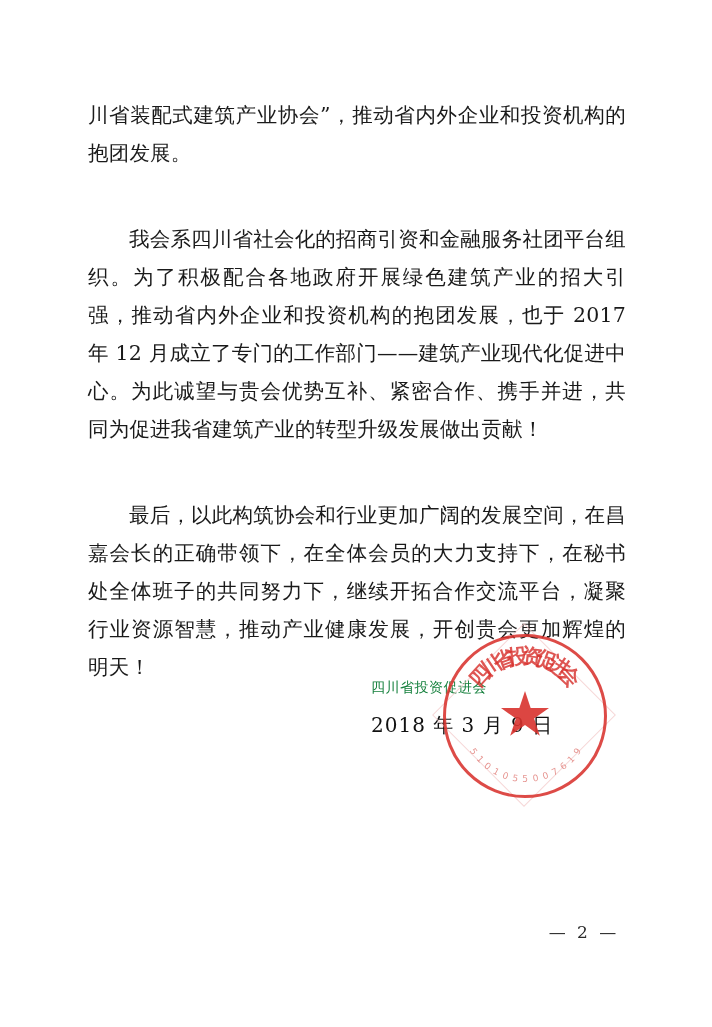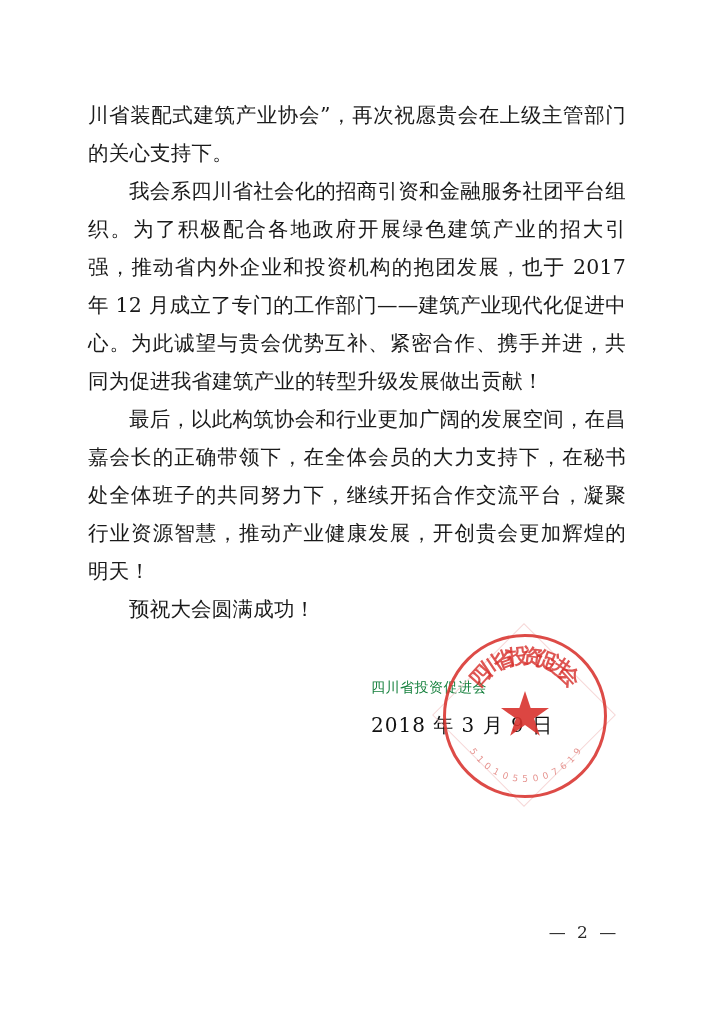--- a/index.html
+++ b/index.html
@@ -30,20 +30,21 @@
     font-size: 20.5px;
     line-height: 38px;
     color: #1a1a1a;
     text-align: justify;
     text-align-last: left;
     letter-spacing: 0.2px;
     font-family: "DejaVu Serif", "Liberation Serif", serif;
   }
   .para.indent {
     text-indent: 41px;
+    margin-top: 48px;
   }
 
   
   .signature {
     position: absolute;
     left: 371px;
     top: 668px;
     width: 260px;
   }
   .sig-line {
@@ -158,24 +159,23 @@
     letter-spacing: 3px;
     font-family: "DejaVu Serif", "Liberation Serif", serif;
   }
 </style>
 </head>
 <body>
 
 <div class="page">
 
   <div class="doc-body">
-    <p class="para">川省装配式建筑产业协会”，再次祝愿贵会在上级主管部门的关心支持下。</p>
+    <p class="para">川省装配式建筑产业协会”，推动省内外企业和投资机构的抱团发展。</p>
     <p class="para indent">我会系四川省社会化的招商引资和金融服务社团平台组织。为了积极配合各地政府开展绿色建筑产业的招大引强，推动省内外企业和投资机构的抱团发展，也于 2017 年 12 月成立了专门的工作部门——建筑产业现代化促进中心。为此诚望与贵会优势互补、紧密合作、携手并进，共同为促进我省建筑产业的转型升级发展做出贡献！</p>
     <p class="para indent">最后，以此构筑协会和行业更加广阔的发展空间，在昌嘉会长的正确带领下，在全体会员的大力支持下，在秘书处全体班子的共同努力下，继续开拓合作交流平台，凝聚行业资源智慧，推动产业健康发展，开创贵会更加辉煌的明天！</p>
-    <p class="para indent">预祝大会圆满成功！</p>
   </div>
 
   <div class="signature">
     <div class="sig-line">四川省投资促进会</div>
     <div class="sig-date">2018 年 3 月 9 日</div>
   </div>
 
   <div class="seal-wrap">
     <div class="seal-diamond"></div>
     <div class="seal"></div>

